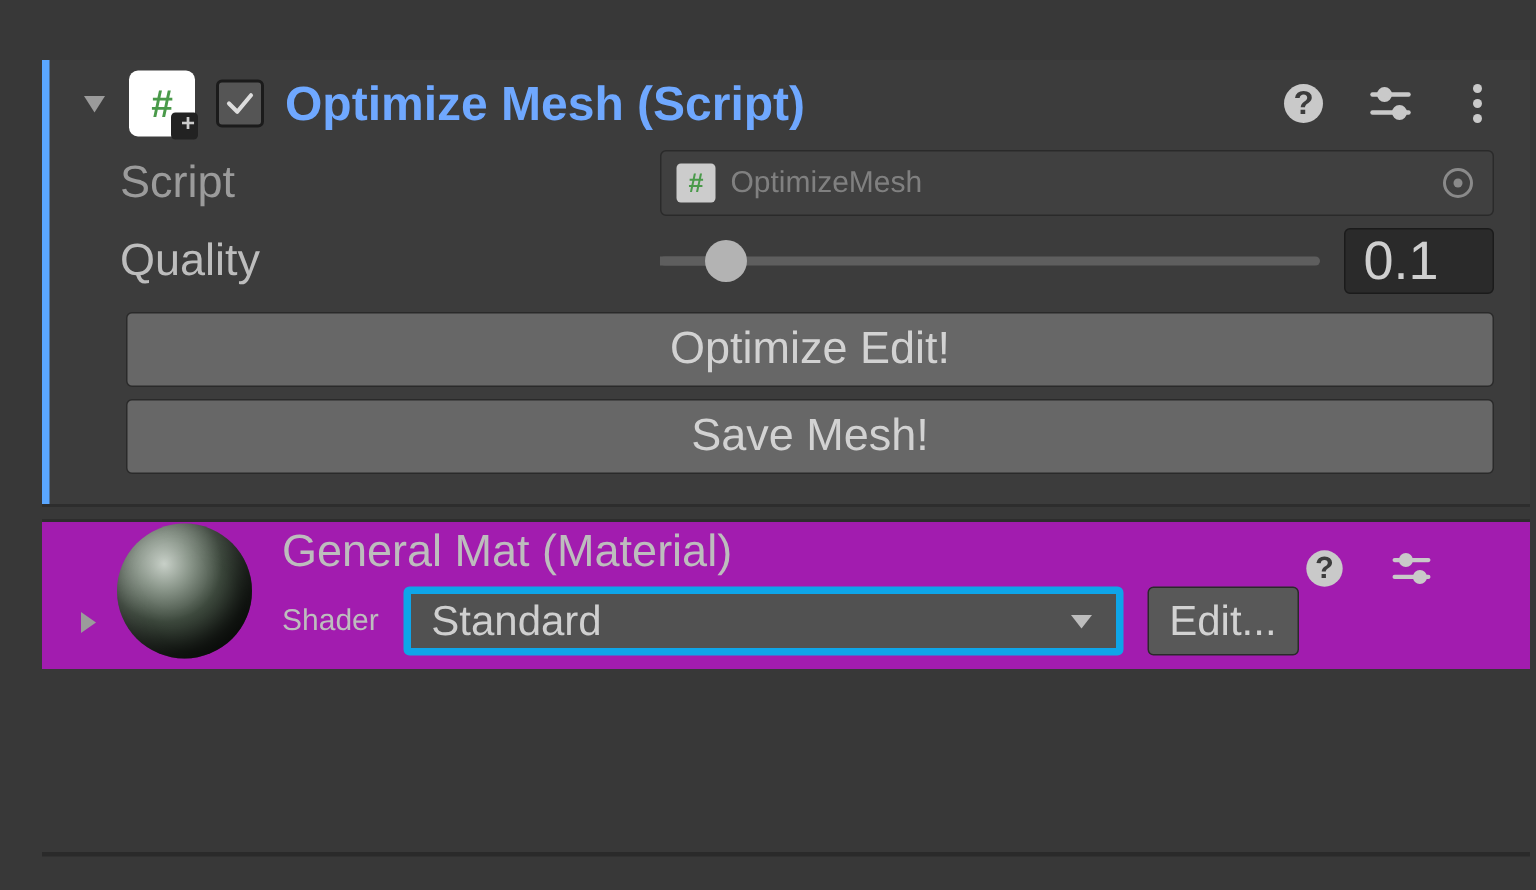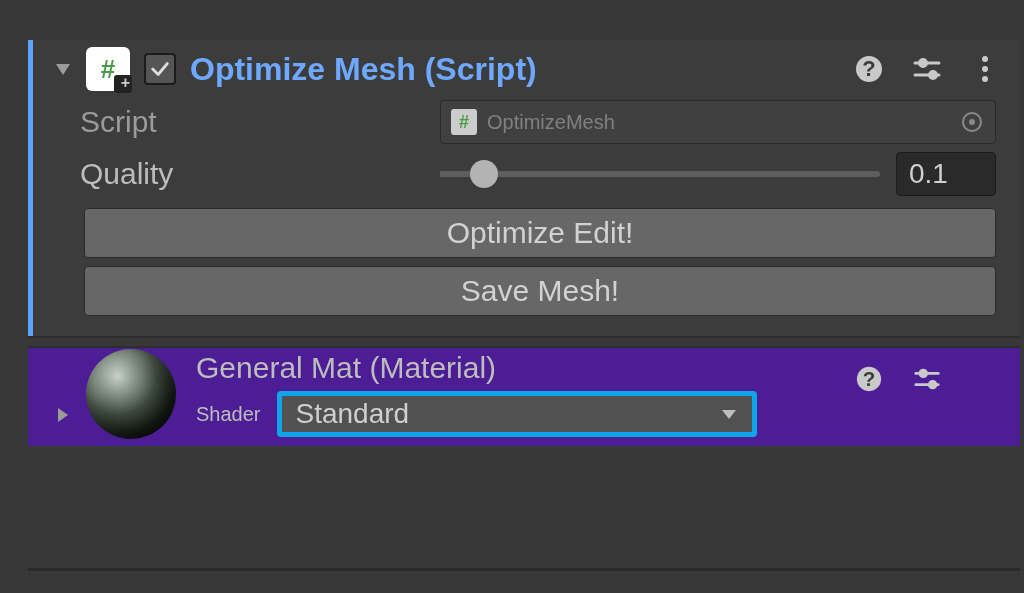--- a/index.html
+++ b/index.html
@@ -144,42 +144,42 @@
     background:#b3b3b3;
     border-radius:50%;
     transform:translate(-50%,-50%);
   }
   .num-input {
     width:100px; height:44px;
     background:#2a2a2a;
     border:1px solid #1b1b1b;
     border-radius:4px;
     color:#cfcfcf;
-    font-size:28px;
+    font-size:36px;
     text-align:left;
     padding:0 12px;
     display:flex; align-items:center;
   }
 
   .big-button {
     display:flex; align-items:center; justify-content:center;
     margin: 8px 24px 6px 56px;
     height:50px;
     background:#676767;
     border:1px solid #2a2a2a;
     border-radius:4px;
     color:#d2d2d2;
     font-size:30px;
   }
 
   
   .material {
     margin-top: 8px;
     padding: 10px 10px 16px 22px;
-    background:#4c1d95;
+    background:#a21caf;
     border-top:2px solid #2d2d2d;
     position:relative;
   }
   .mat-header {
     display:flex; align-items:center;
     height:72px;
   }
   .mat-foldout {
     width:26px; height:26px;
     margin-right:10px;
@@ -325,20 +325,21 @@
         <div class="shader-row">
           <div class="shader-label">Shader</div>
           <div class="dropdown">
             <span>Standard</span>
             <span class="dd-arrow">
               <svg width="18" height="12" viewBox="0 0 18 12">
                   <polygon points="2,2 16,2 9,11" fill="#bdbdbd"></polygon>
                 </svg>
             </span>
           </div>
+          <div class="edit-btn">Edit...</div>
         </div>
       </div>
       <div class="header-icons" style="align-self:flex-start; margin-top:4px">
         <div class="icon-btn">
           <svg width="28" height="28" viewBox="0 0 30 30">
               <circle cx="15" cy="15" r="13" fill="#c9c9c9"></circle>
               <text x="15" y="22" text-anchor="middle" font-size="22" font-weight="700" fill="#3c3c3c">?</text>
             </svg>
         </div>
         <div class="icon-btn">

